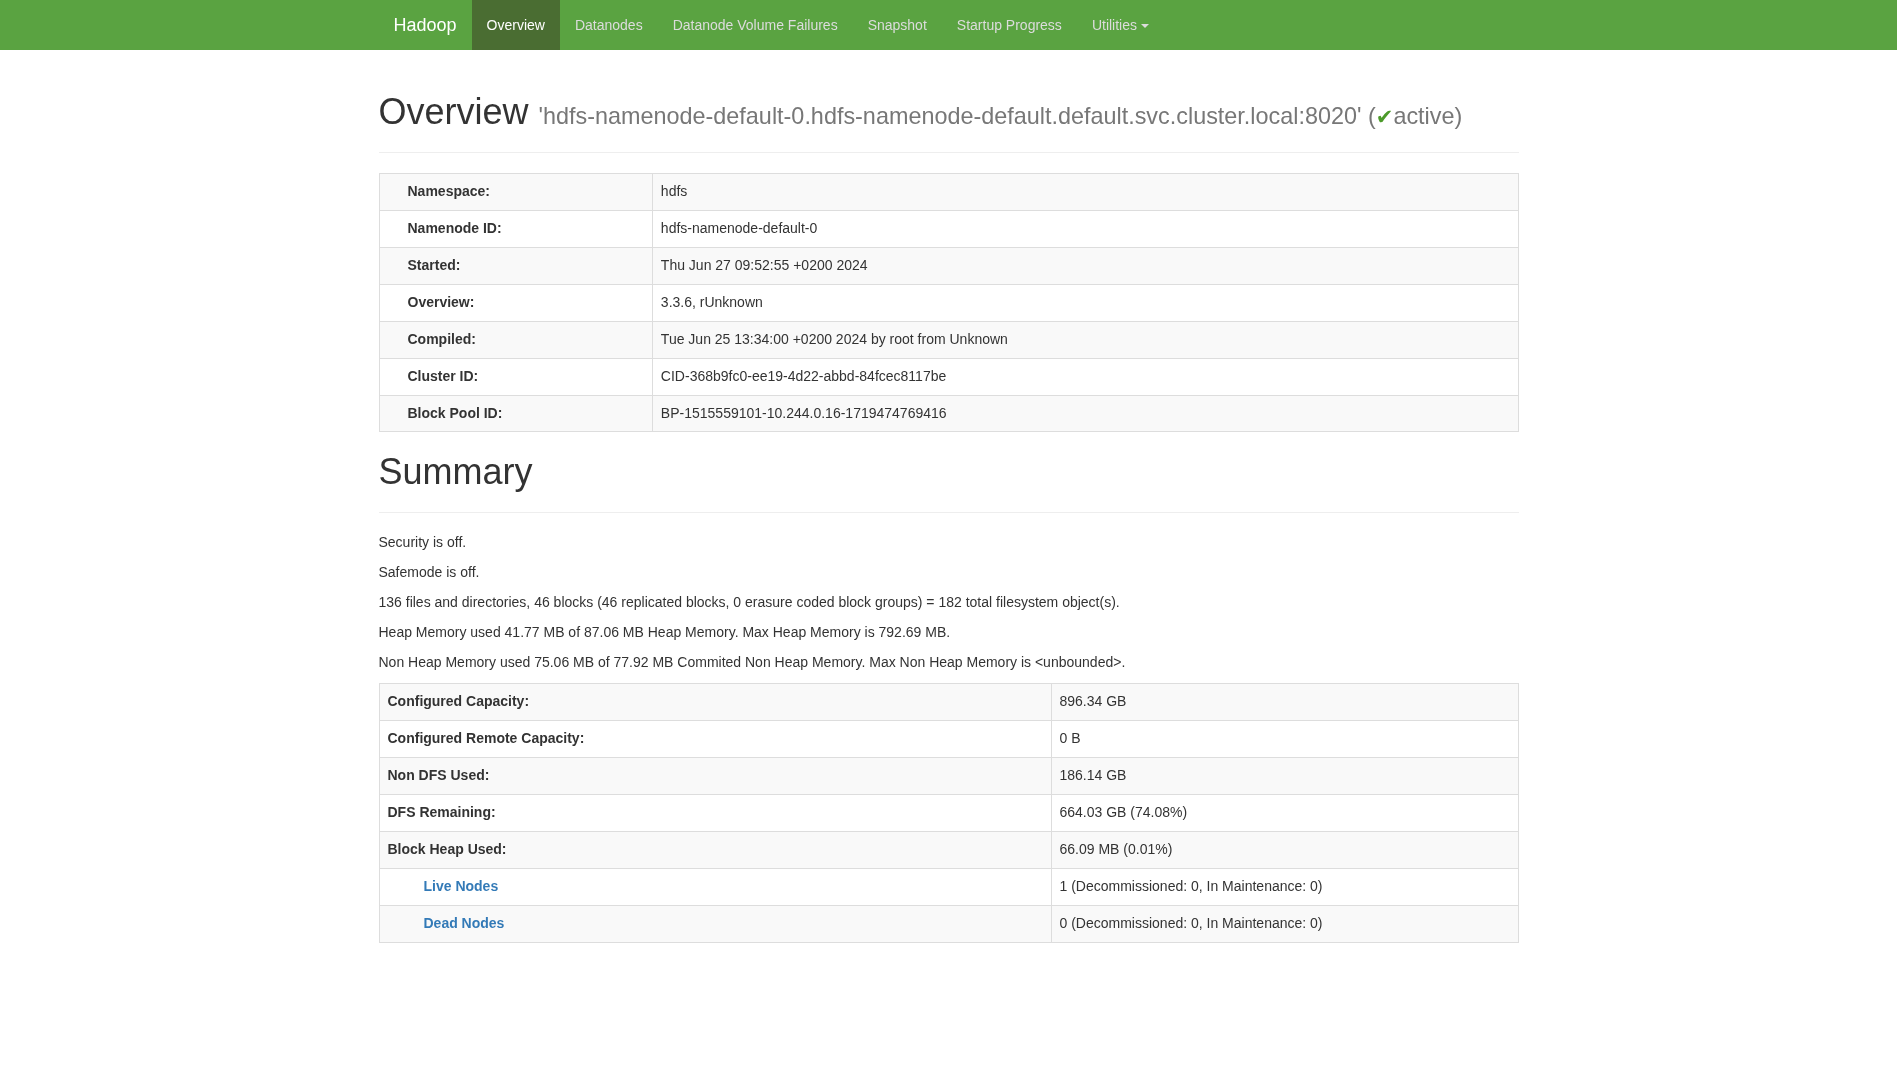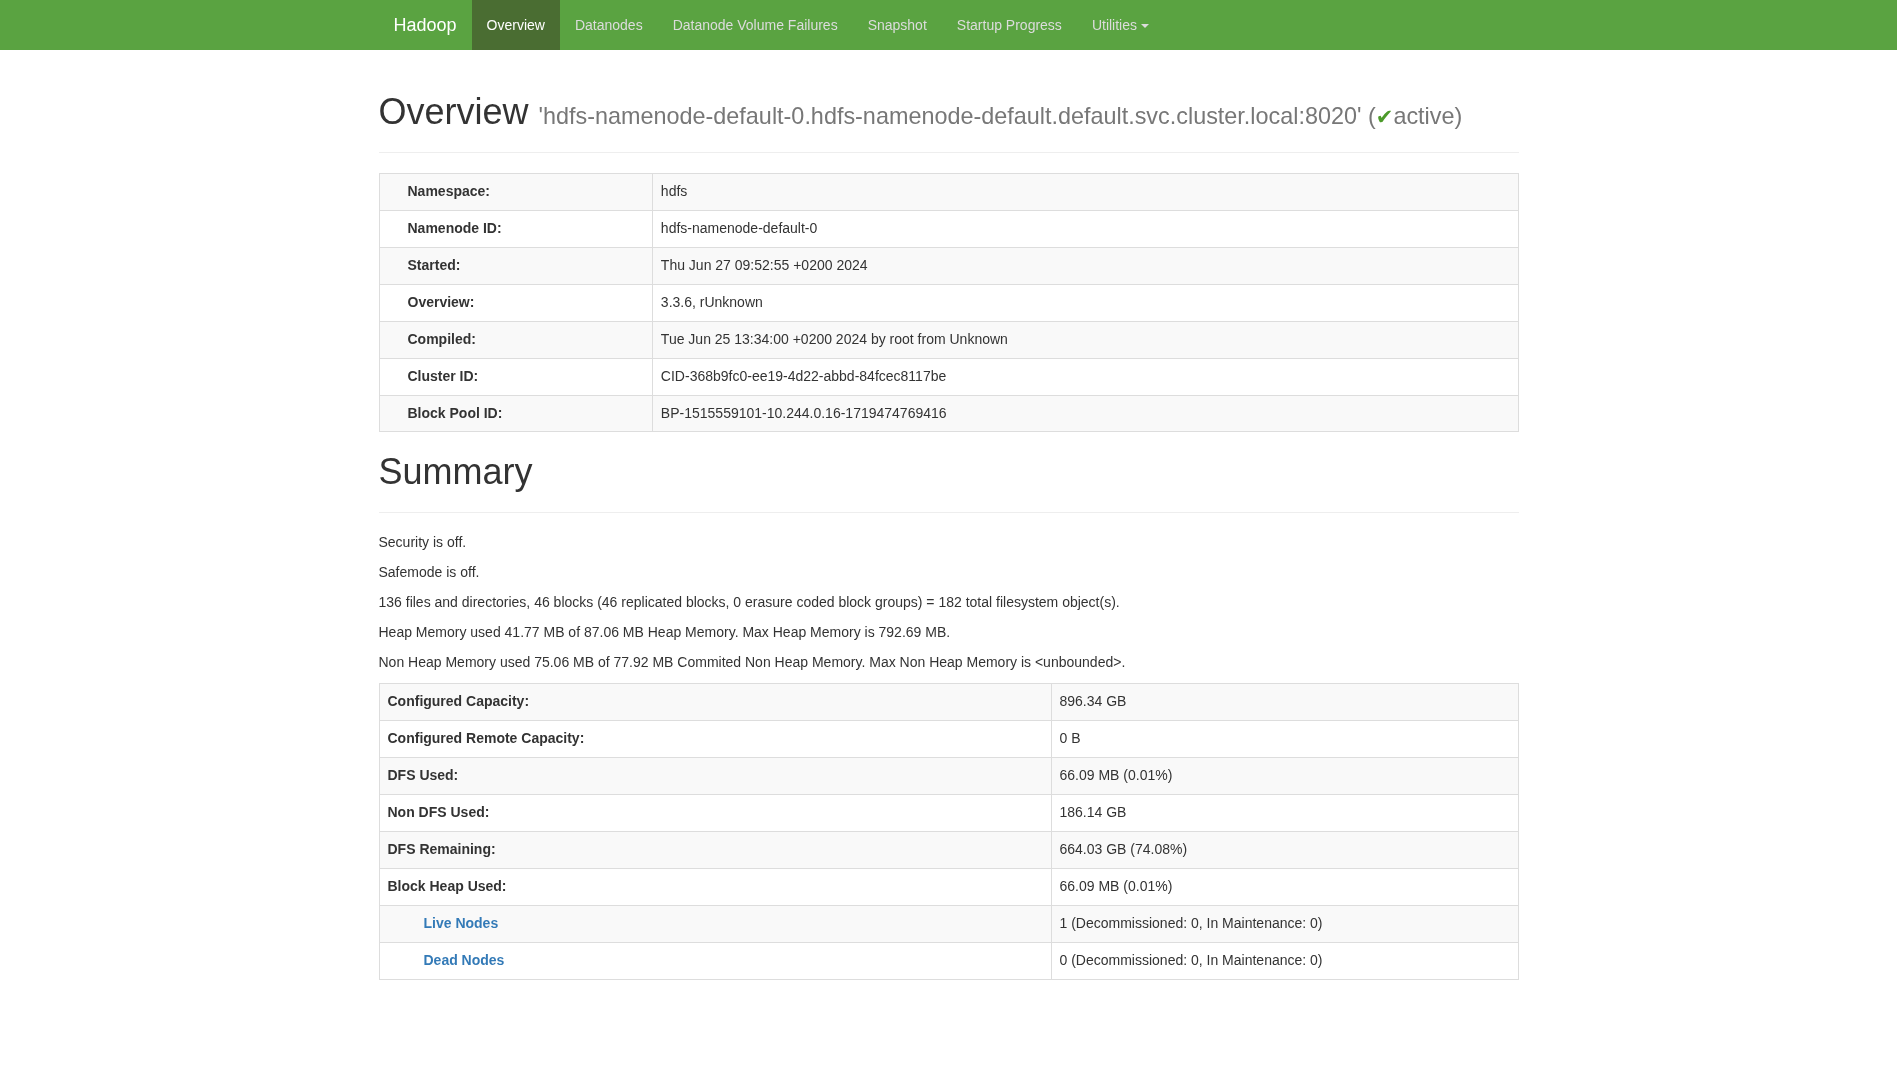--- a/index.html
+++ b/index.html
@@ -191,24 +191,20 @@
     <tbody id="summary-tbody">
         <tr>
           <th><span>Configured Capacity:</span></th>
           <td>896.34 GB</td>
         </tr>
         <tr>
           <th><span>Configured Remote Capacity:</span></th>
           <td>0 B</td>
         </tr>
         <tr>
-          <th><span>DFS Used:</span></th>
-          <td>66.09 MB (0.01%)</td>
-        </tr>
-        <tr>
           <th><span>Non DFS Used:</span></th>
           <td>186.14 GB</td>
         </tr>
         <tr>
           <th><span>DFS Remaining:</span></th>
           <td>664.03 GB (74.08%)</td>
         </tr>
         <tr>
           <th><span>Block Heap Used:</span></th>
           <td>66.09 MB (0.01%)</td>

